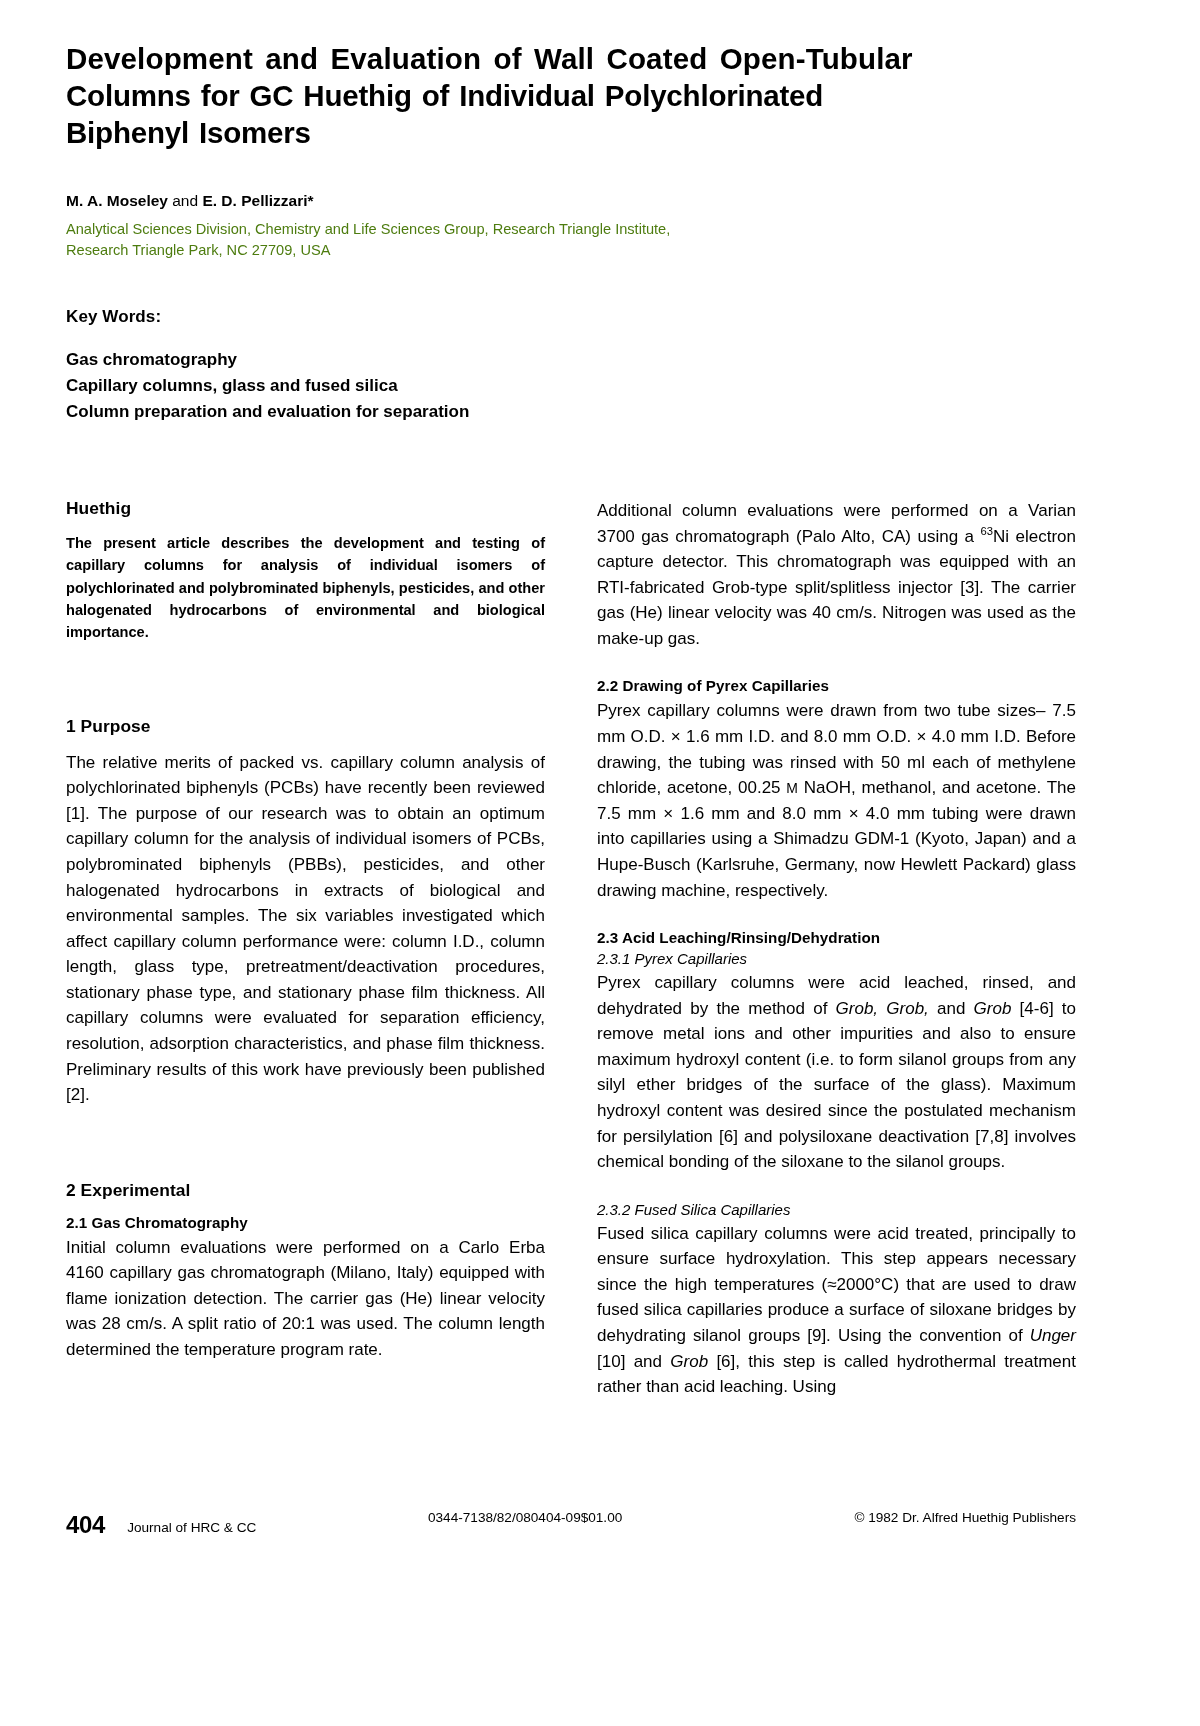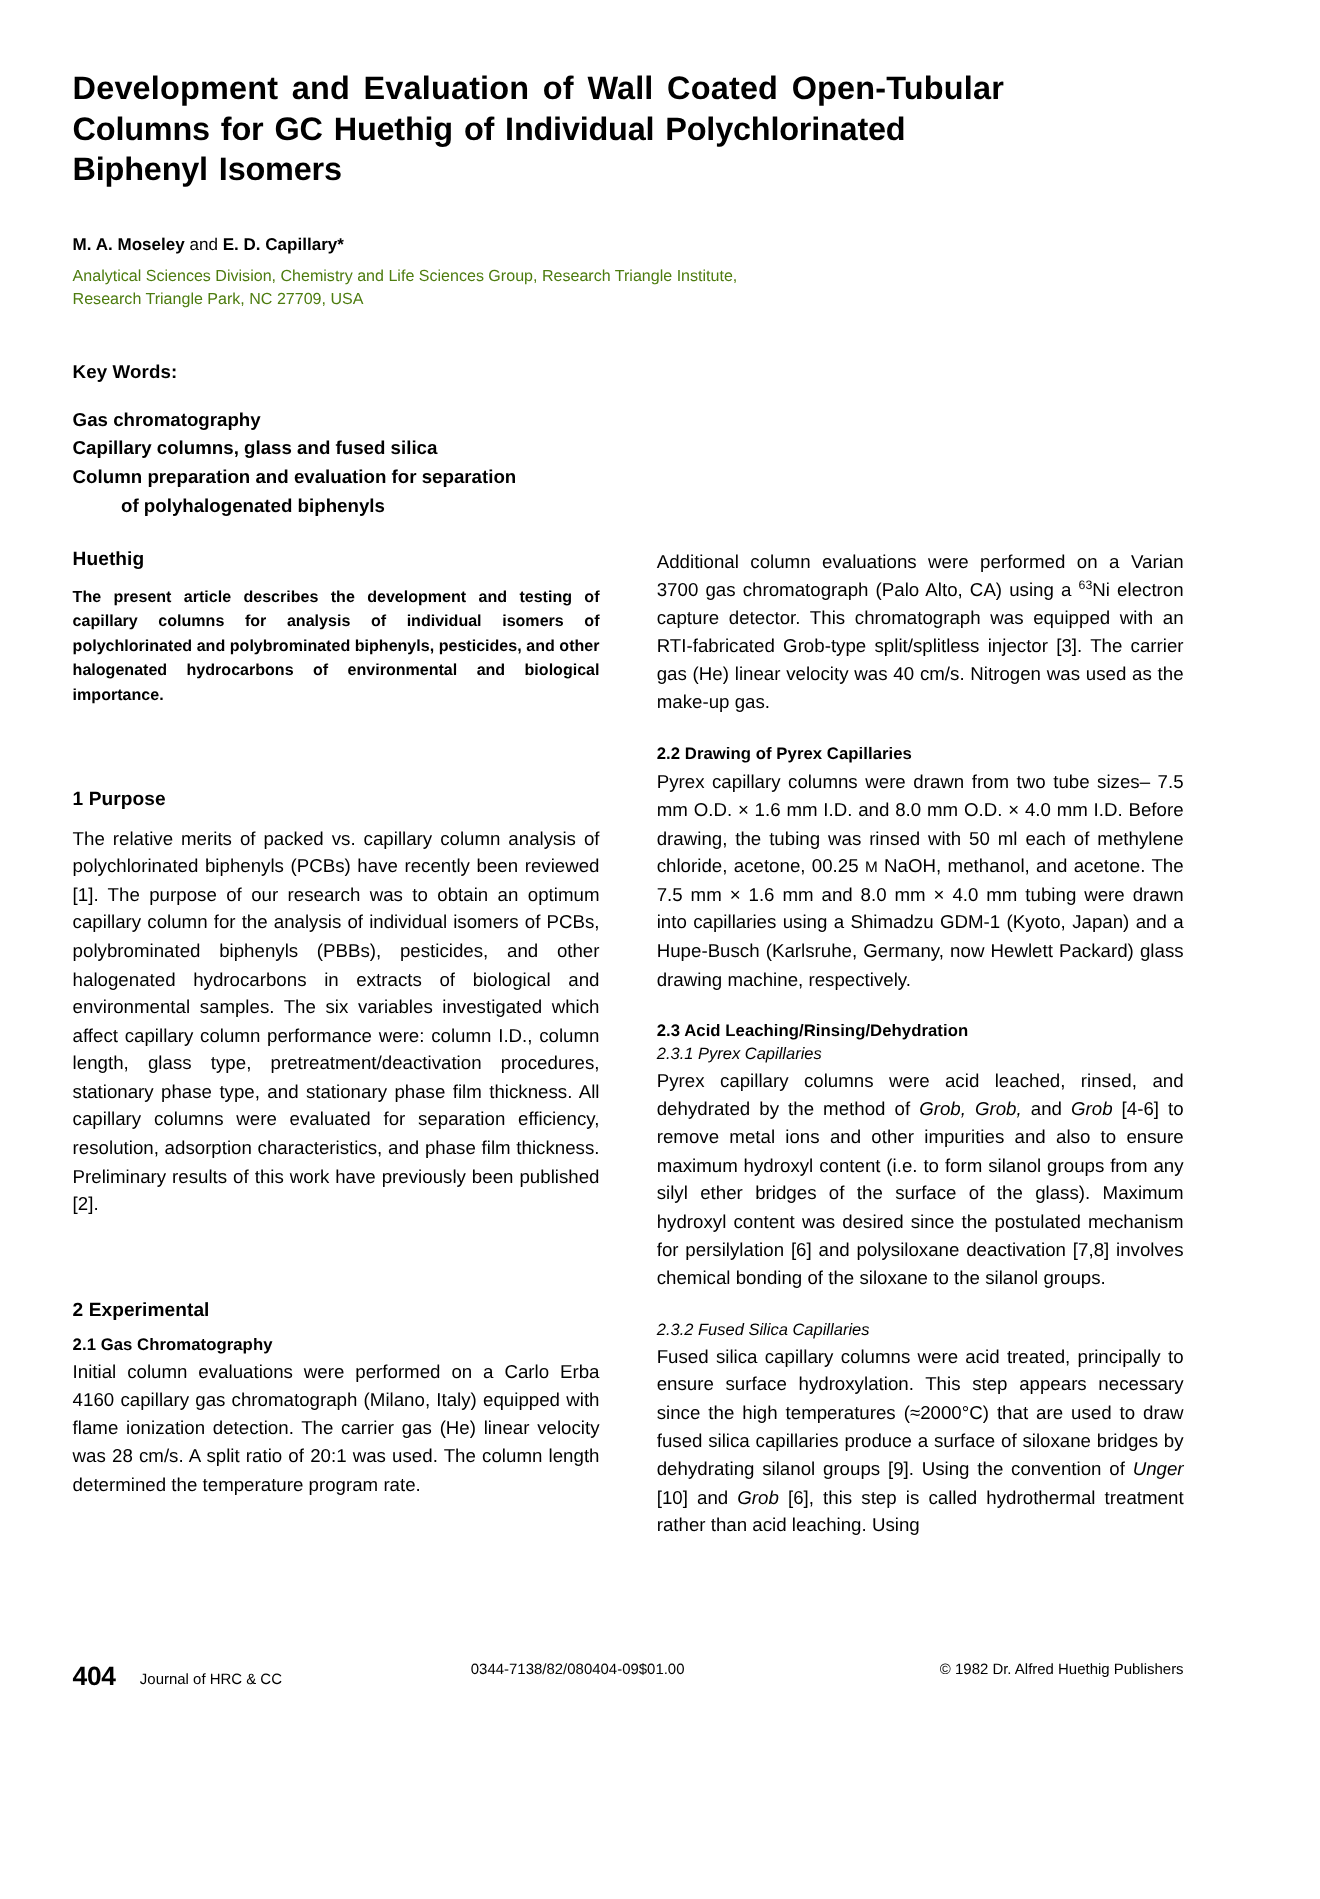--- a/index.html
+++ b/index.html
@@ -12,21 +12,21 @@
     height: 1726px;
     font-family: "Liberation Sans", sans-serif;
     color: #000000;
     -webkit-font-smoothing: antialiased;
   }
   .page {
     position: relative;
     width: 1200px;
     height: 1726px;
     box-sizing: border-box;
-    padding: 62px 66px 0 66px;
+    padding: 40px 66px 0 66px;
     background: #ffffff;
   }
 
   
   .title {
     font-size: 29.5px;
     font-weight: bold;
     line-height: 1.26;
     letter-spacing: -0.2px;
     margin: 0;
@@ -161,33 +161,32 @@
 
 <div class="page">
 
   <h1 class="title">
     <span class="line l1">Development and Evaluation of Wall Coated Open-Tubular</span>
     <span class="line">Columns for GC Huethig of Individual Polychlorinated</span>
     <span class="line">Biphenyl Isomers</span>
   </h1>
 
   <div class="authors">
-    <div class="names"><span>M. A. Moseley</span><span class="conj"> and </span><span>E. D. Capillary*</span></div>
+    <div class="names"><span>M. A. Moseley</span><span class="conj"> and </span><span>E. D. Pellizzari*</span></div>
     <div class="affil">
       <span class="ln">Analytical Sciences Division, Chemistry and Life Sciences Group, Research Triangle Institute,</span>
       <span class="ln">Research Triangle Park, NC 27709, USA</span>
     </div>
   </div>
 
   <div class="kw-head">Key Words:</div>
   <div class="kw-list">
     <span class="ln">Gas chromatography</span>
     <span class="ln">Capillary columns, glass and fused silica</span>
     <span class="ln">Column preparation and evaluation for separation</span>
-    <span class="ln indent">of polyhalogenated biphenyls</span>
   </div>
 
   <div class="columns">
 
     <div class="col">
 
       <h2 class="sec">Huethig</h2>
       <p class="body summary">The present article describes the development and testing of capillary columns for analysis of individual isomers of polychlorinated and polybrominated biphenyls, pesticides, and other halogenated hydrocarbons of environmental and biological importance.</p>
 
       <div class="gap-xl"></div>

